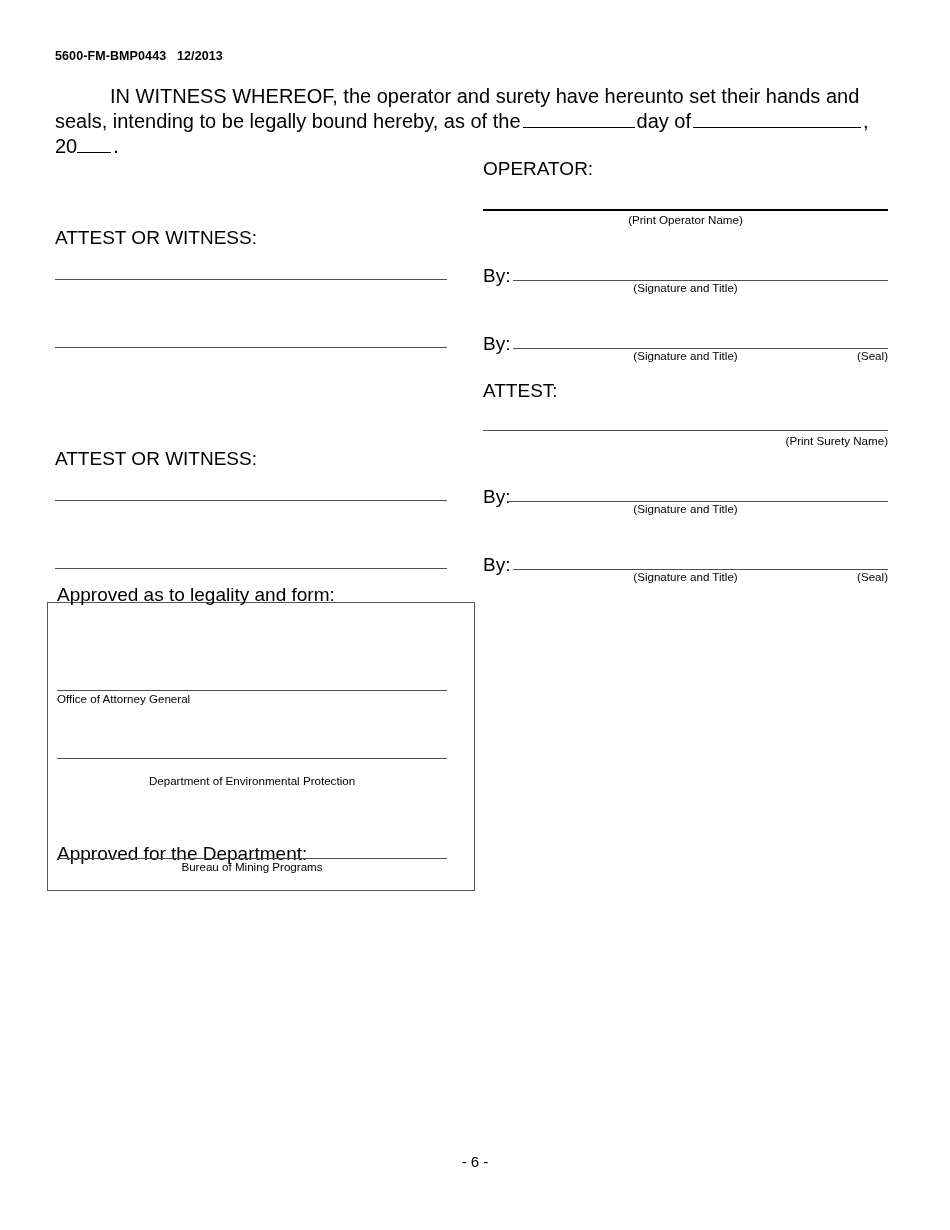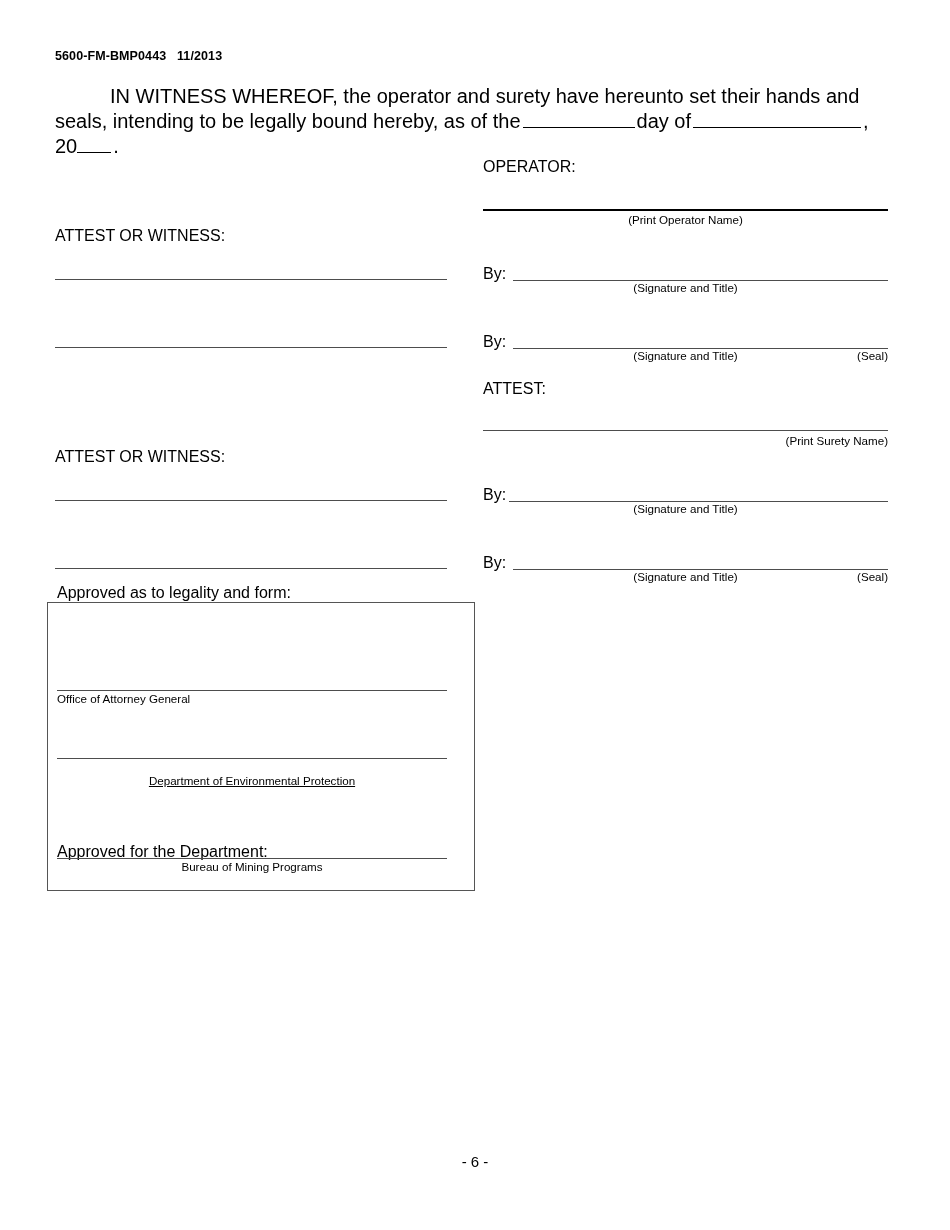--- a/index.html
+++ b/index.html
@@ -51,21 +51,21 @@
     height: 0.95em;
     margin: 0 2px;
   }
   .blank-day   { width: 112px; }
   .blank-month { width: 168px; }
   .blank-year  { width: 34px; margin-left: 0px; }
 
   
   .label {
     position: absolute;
-    font-size: 16px;
+    font-size: 19px;
     white-space: nowrap;
     text-align: center;
   }
   .caption {
     position: absolute;
     font-size: 11.6px;
     white-space: nowrap;
   }
 
   
@@ -97,21 +97,21 @@
     top: 1153px;
     text-align: center;
     font-size: 15px;
   }
 </style>
 </head>
 <body>
 
 <div class="page">
 
-  <div class="form-header"><span>5600-FM-BMP0443</span>&nbsp;&nbsp;&nbsp;<span>11/2013</span></div>
+  <div class="form-header"><span>5600-FM-BMP0443</span>&nbsp;&nbsp;&nbsp;<span>12/2013</span></div>
 
   <div class="intro"><span class="indent"></span><span>IN WITNESS WHEREOF, the operator and surety have hereunto set their hands and seals, intending</span> <span>to be legally bound hereby, as of the</span><span class="blank-line blank-day"></span><span>day of</span><span class="blank-line blank-month"></span><span>, 20</span><span class="blank-line blank-year"></span><span>.</span></div>
 
   <div class="label" style="left:483px; top:158px;">OPERATOR:</div>
 
   <div class="rule thick" style="left:483px; top:209px; width:405px;"></div>
   <div class="caption" style="left:483px; top:213px; width:405px; text-align:center;">(Print Operator Name)</div>
 
   <div class="label" style="left:483px; top:265px;">By:</div>
   <div class="rule" style="left:513px; top:280px; width:375px;"></div>
@@ -145,21 +145,21 @@
   <div class="rule" style="left:55px; top:568px; width:392px;"></div>
 
   <div class="approval-box"></div>
 
   <div class="label" style="left:57px; top:584px;">Approved as to legality and form:</div>
 
   <div class="rule" style="left:57px; top:690px; width:390px;"></div>
   <div class="caption" style="left:57px; top:692px; width:390px; ">Office of Attorney General</div>
 
   <div class="rule" style="left:57px; top:758px; width:390px;"></div>
-  <div class="caption" style="left:57px; top:774px; width:390px; text-align:center;text-decoration:underline;">Department of Environmental Protection</div>
+  <div class="caption" style="left:57px; top:774px; width:390px; text-align:center;">Department of Environmental Protection</div>
 
   <div class="label" style="left:57px; top:843px;">Approved for the Department:</div>
 
   <div class="rule" style="left:57px; top:858px; width:390px;"></div>
   <div class="caption" style="left:57px; top:860px; width:390px; text-align:center;">Bureau of Mining Programs</div>
 
   <div class="page-number">- 6 -</div>
 
 </div>
 

